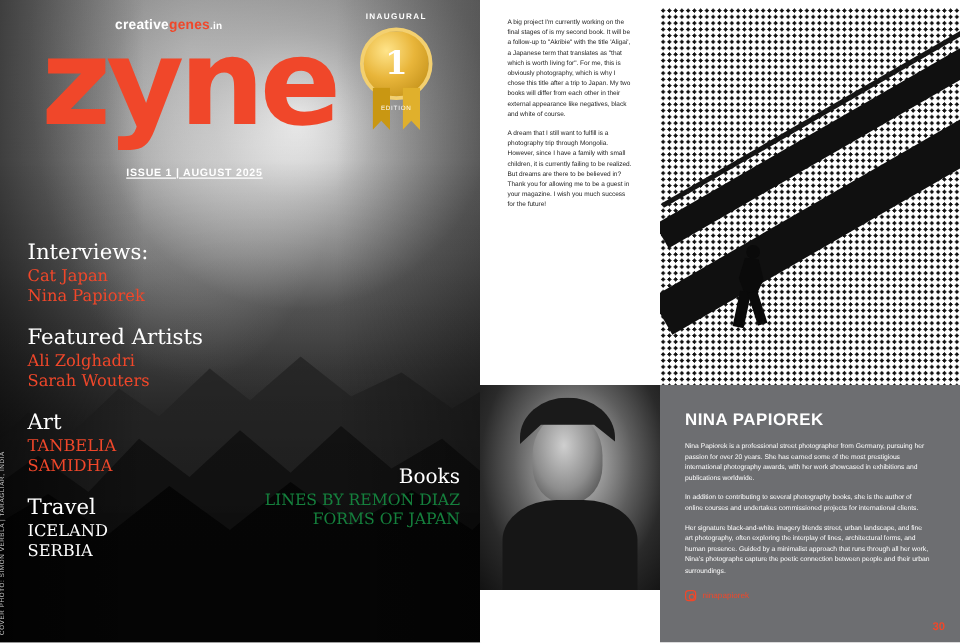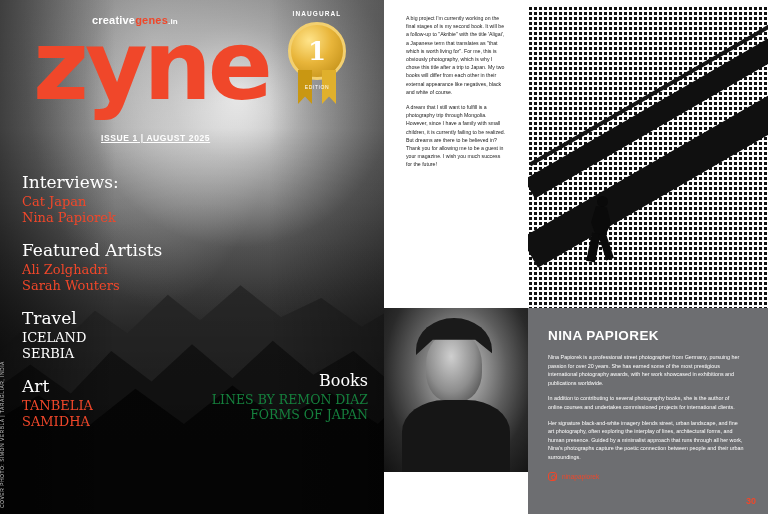--- a/index.html
+++ b/index.html
@@ -88,21 +88,21 @@
   .badge-ribbon-l, .badge-ribbon-r {
     position: absolute; top: 60px; width: 14px; height: 34px; background: #d4a017;
   }
   .badge-ribbon-l { left: 20px; clip-path: polygon(0 0,100% 0,100% 100%,50% 78%,0 100%); background:#c99712;}
   .badge-ribbon-r { left: 44px; clip-path: polygon(0 0,100% 0,100% 100%,50% 78%,0 100%); background:#e0b02c;}
   .badge-sub {
     position: absolute; top: 74px; left: 4px; width: 70px; text-align: center;
     color: #ffffff; font-size: 5px; letter-spacing: .6px;
   }
 
-  .cover-text { position: absolute; left: 22px; top: 172px; width: 260px; }
+  .cover-text { position: absolute; left: 22px; top: 192px; width: 260px; }
   .ct-head {
     font-family: "DejaVu Serif", serif;
     color: #ffffff; font-size: 17px; font-weight: 400; margin-bottom: 2px;
   }
   .ct-item {
     font-family: "DejaVu Serif", serif;
     color: #f0472a; font-size: 13px; line-height: 16px;
   }
   .ct-item.white { color: #ffffff; }
   .ct-group { margin-bottom: 14px; }
@@ -243,28 +243,28 @@
         <div class="ct-head">Interviews:</div>
         <div class="ct-item">Cat Japan</div>
         <div class="ct-item">Nina Papiorek</div>
       </div>
       <div class="ct-group">
         <div class="ct-head">Featured Artists</div>
         <div class="ct-item">Ali Zolghadri</div>
         <div class="ct-item">Sarah Wouters</div>
       </div>
       <div class="ct-group">
+        <div class="ct-head">Art</div>
+        <div class="ct-item">TANBELIA</div>
+        <div class="ct-item">SAMIDHA</div>
+      </div>
+      <div class="ct-group">
         <div class="ct-head">Travel</div>
         <div class="ct-item white">ICELAND</div>
         <div class="ct-item white">SERBIA</div>
-      </div>
-      <div class="ct-group">
-        <div class="ct-head">Art</div>
-        <div class="ct-item">TANBELIA</div>
-        <div class="ct-item">SAMIDHA</div>
       </div>
     </div>
 
     <div class="books-block">
       <div class="books-head">Books</div>
       <div class="books-item">LINES BY REMON DIAZ</div>
       <div class="books-item">FORMS OF JAPAN</div>
     </div>
 
     <div class="credit">COVER PHOTO: SIMON VERBLA  |  TARAGLIAR, INDIA</div>

